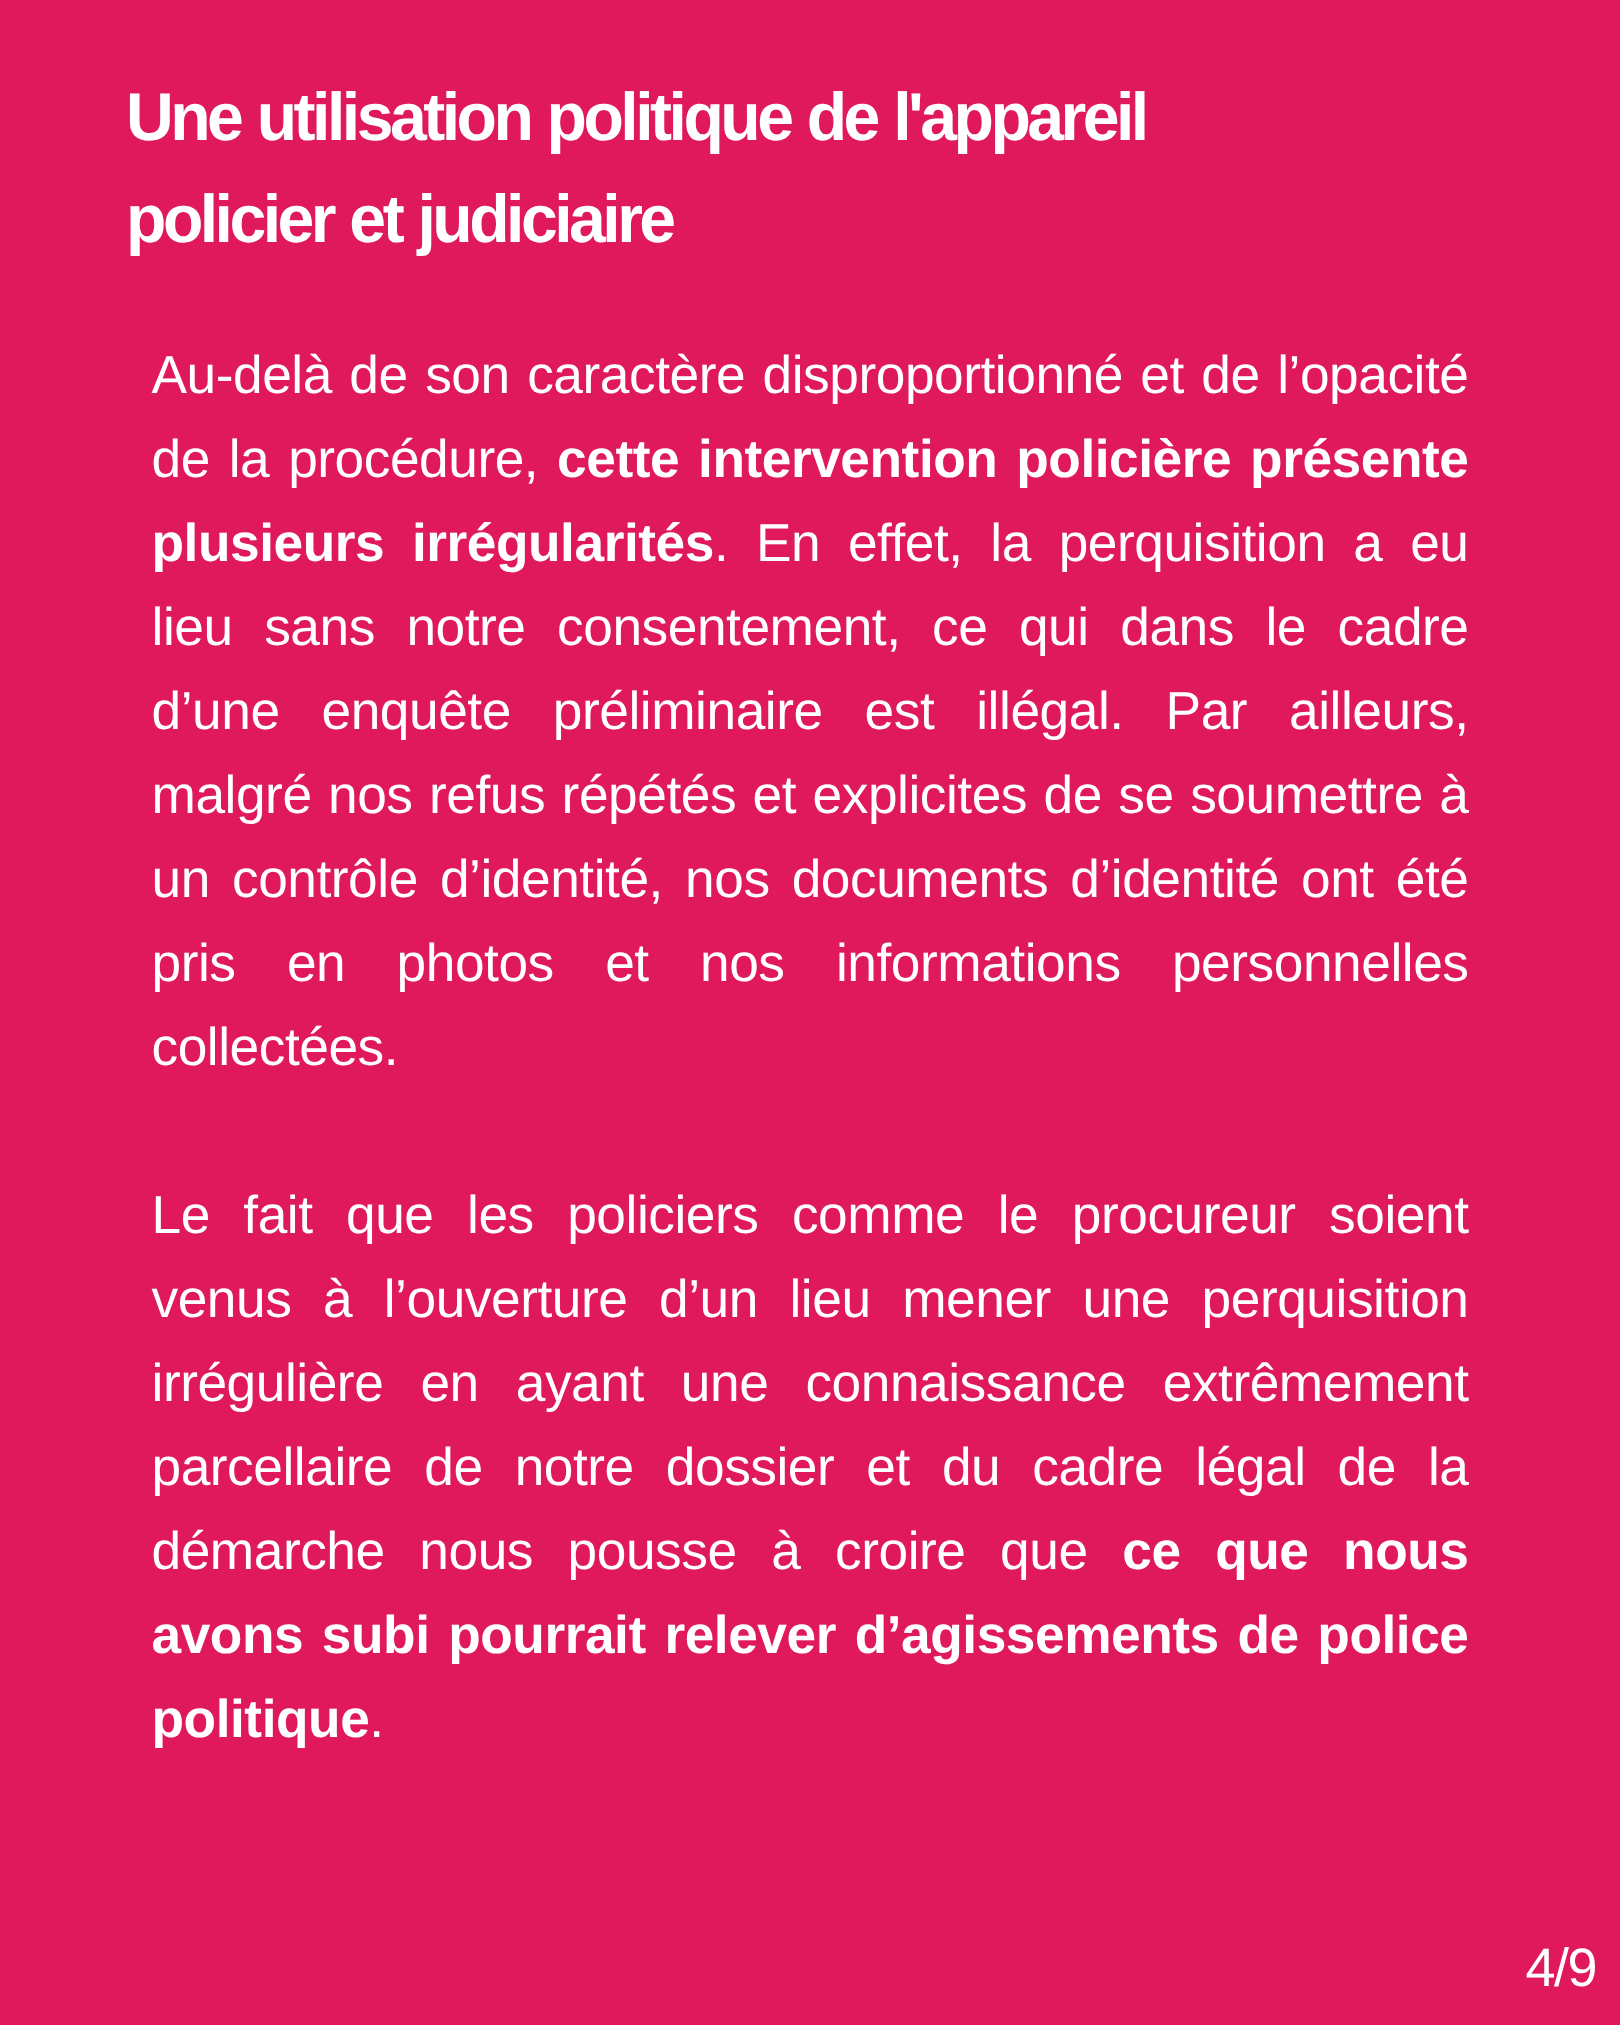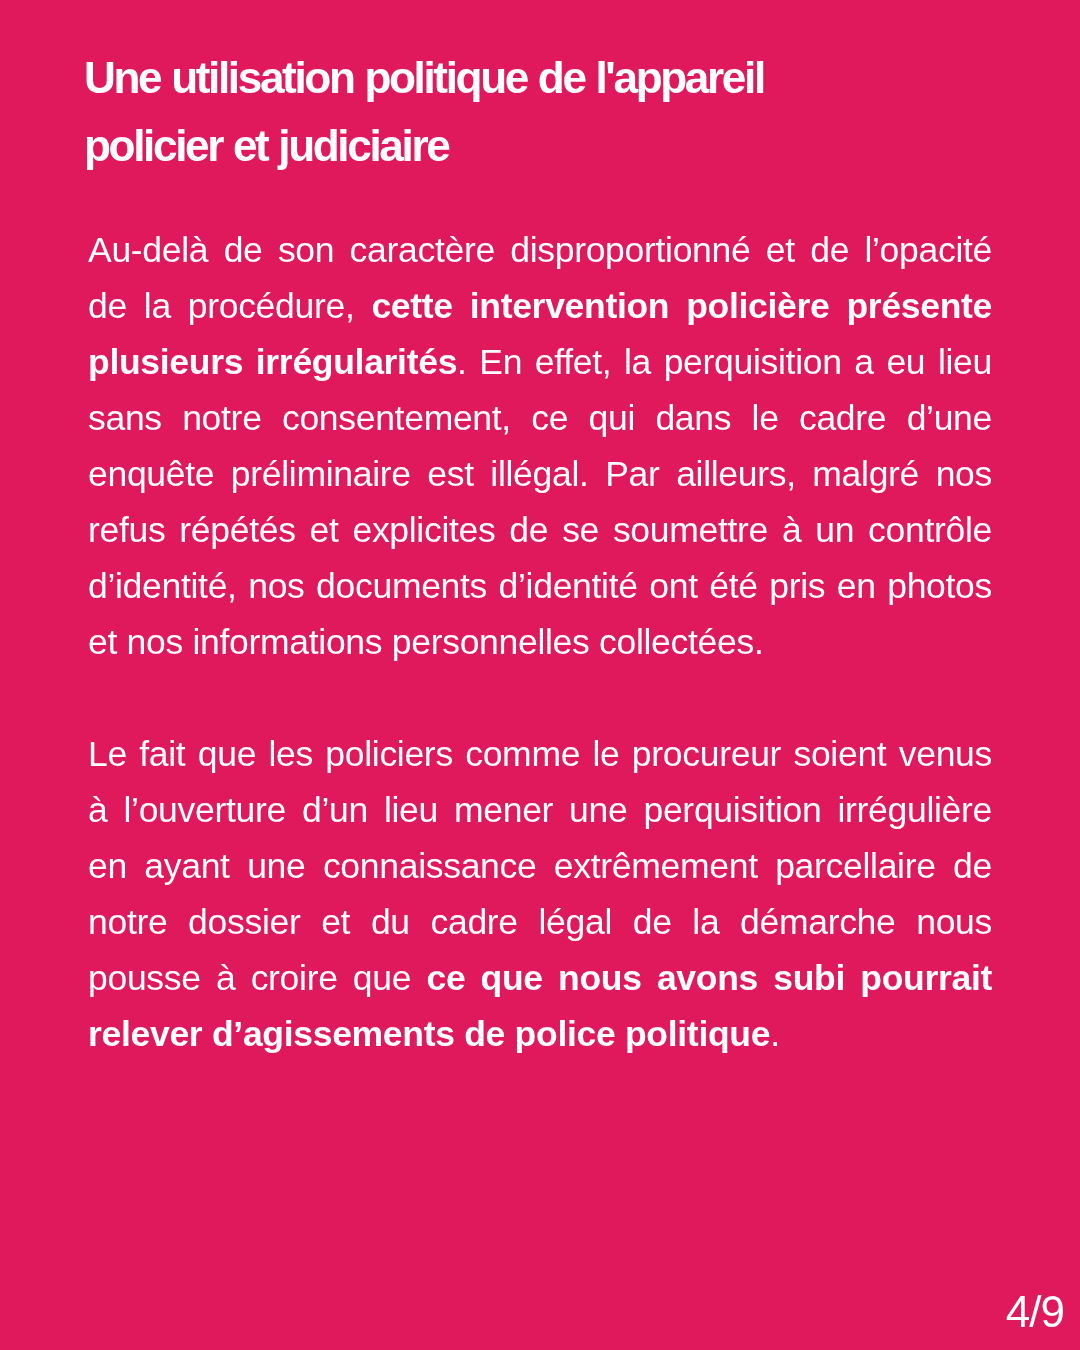--- a/index.html
+++ b/index.html
@@ -23,35 +23,35 @@
       font-family: "Liberation Sans", sans-serif;
       font-weight: 700;
       font-size: 45px;
       line-height: 68px;
       letter-spacing: -2.4px;
       word-spacing: 1px;
       transform: scaleX(0.98);
       transform-origin: left top;
     }
     .para {
-      margin: 4px;
+      margin: 17px;
       font-size: 35.5px;
       line-height: 56px;
       text-align: justify;
       text-align-last: left;
       letter-spacing: -0.3px;
     }
     .p1 { margin-top: 42px; }
     .p2 { margin-top: 56px; }
     .para b { font-weight: 700; }
     .page-counter {
       position: absolute;
       right: 16px;
       top: 1290px;
-      font-size: 44px;
+      font-size: 36px;
       line-height: 44px;
       letter-spacing: -1px;
     }
   </style>
 </head>
 <body>
 
 <div class="slide">
   <h1 class="title">
     <span>Une utilisation politique de l'appareil</span><br>

